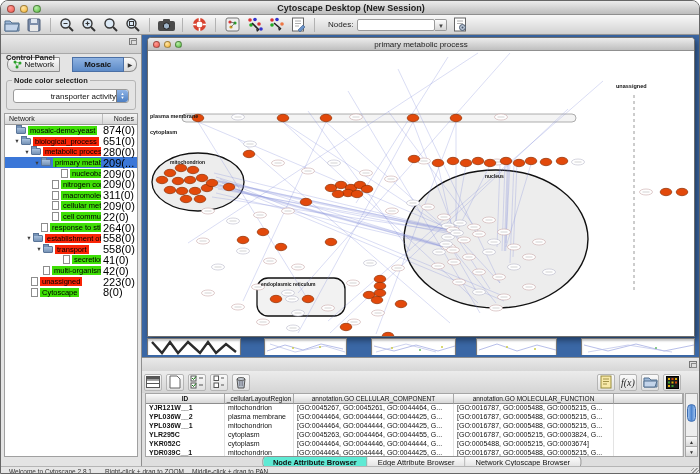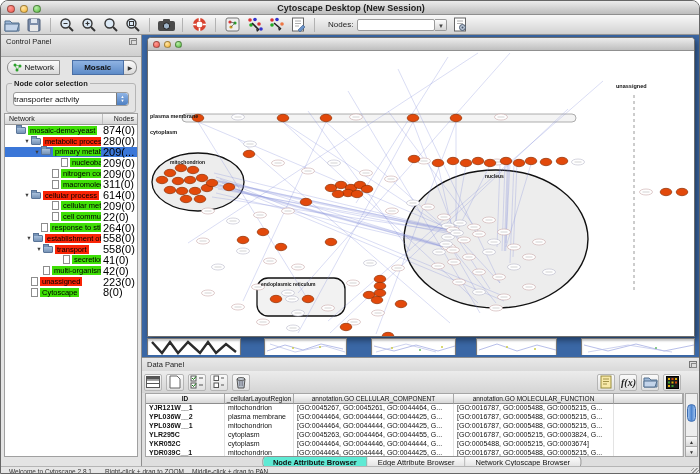--- a/index.html
+++ b/index.html
@@ -23,43 +23,43 @@
   .tsep { width:1px; height:14px; background:#b3b3b3; margin:0 5px; }
   .search-label { font-size:8px; color:#222; margin:0 4px 0 8px; }
   .search-box { width:78px; height:12px; background:#fff; border:1px solid #9a9a9a;
     border-radius:2px; font-size:8px; padding:0 2px; }
   .search-drop { width:12px; height:12px; background:linear-gradient(#fdfdfd,#d5d5d5);
     border:1px solid #9a9a9a; border-left:none; border-radius:0 2px 2px 0;
     font-size:6px; color:#444; text-align:center; line-height:12px; }
   
   .cpanel { position:absolute; left:0; top:34px; width:141px; height:431px;
     background:#e4e4e4; border-right:1px solid #8f8f8f; }
-  .phead { position:relative; height:22px; background:linear-gradient(#e9e9e9,#cfcfcf);
-    border-bottom:1px solid #a8a8a8; font-size:7.5px; font-weight:normal; color:#222;
-    padding:2px 0 0 5px; }
+  .phead { position:relative; height:14px; background:linear-gradient(#e9e9e9,#cfcfcf);
+    border-bottom:1px solid #a8a8a8; font-size:7.5px; font-weight:bold; color:#222;
+    padding:18px 0 0 5px; }
   .float-ic { position:absolute; right:4px; top:3px; width:8px; height:7px;
     border:1px solid #777; background:#ddd; }
   .float-ic::after { content:""; position:absolute; left:1px; top:1px; width:4px; height:3px; border:1px solid #888; }
   .cp-tabs { display:flex; margin:3px 4px 0 6px; height:15px; }
   .cp-tab { flex:1; display:flex; align-items:center; justify-content:center; gap:3px;
     font-size:8px; color:#111; border:1px solid #8e8e8e;
     background:linear-gradient(#fbfbfb,#d9d9d9); }
   .cp-tab.first { border-radius:7px 0 0 7px; }
   .cp-tab.active { background:linear-gradient(#8fb3e2,#5d8bc8); border-color:#4a6fa5; font-weight:bold;margin-left:12px; }
   .cp-tab-arrow { width:13px; border:1px solid #8e8e8e; border-left:none; border-radius:0 7px 7px 0;
     background:linear-gradient(#fbfbfb,#d9d9d9); font-size:6px; color:#333;
     display:flex; align-items:center; justify-content:center; }
   .groupbox { position:relative; margin:8px 5px 0 5px; border:1px solid #b5b5b5;
     border-radius:3px; height:30px; }
   .groupbox-label { position:absolute; top:-5px; left:5px; background:#e4e4e4;
     font-size:7.5px; font-weight:bold; color:#222; padding:0 2px; }
   .combo { position:absolute; left:6px; right:6px; top:8px; height:14px; background:#fff;
     border:1px solid #9a9a9a; border-radius:3px; font-size:8px; color:#111;
     display:flex; align-items:center; }
-  .combo-text { flex:1; text-align:left; }
+  .combo-text { flex:1; text-align:right; }
   .combo-btn { width:12px; height:100%; background:linear-gradient(#8fb4e6,#4d7fc2);
     border-left:1px solid #7a7a7a; border-radius:0 3px 3px 0; display:flex; flex-direction:column;
     align-items:center; justify-content:center; color:#fff; font-size:4px; line-height:4px; }
   .chk-row { display:flex; align-items:center; gap:4px; margin:7px 0 0 10px; }
   .chk { width:9px; height:9px; border-radius:2px; background:linear-gradient(#7fa9e0,#3a6fc0);
     border:1px solid #2d5692; color:#fff; font-size:8px; line-height:8px; text-align:center; }
   .chk-label { font-size:8px; color:#111; }
   
   .tree { position:absolute; left:3px; right:3px; top:78px; bottom:9px; background:#fff;
     border:1px solid #a0a0a0; overflow:hidden; }
@@ -96,21 +96,21 @@
   .nlabel { position:absolute; font-size:5.5px; font-weight:bold; color:#111; white-space:nowrap; }
   
   .strip-frame { position:absolute; top:303px; height:17px; background:#fff;
     border:1px solid #777; border-bottom:none; box-shadow:inset 0 2px 2px rgba(160,160,160,.6); overflow:hidden; }
   
   .dpanel { position:absolute; left:141px; top:356px; width:559px; height:109px;
     background:#dedede; border-top:1px solid #8f8f8f; }
   .dp-toolbar { position:absolute; left:0; top:13px; width:100%; height:22px;
     background:linear-gradient(#ececec,#d4d4d4); display:flex; align-items:center; }
   .dpi { width:18px; height:17px; margin:0 2px; border:1px solid #b5b5b5; border-radius:2px;
-    background:linear-gradient(#fafafa,#e0e0e0); display:flex; align-items:center; justify-content:center;font-weight:bold; }
+    background:linear-gradient(#fafafa,#e0e0e0); display:flex; align-items:center; justify-content:center; }
   .dp-right { margin-left:auto; display:flex; margin-right:18px; }
   .dtable { position:absolute; left:3px; top:35px; width:539px; height:64px; background:#fff;
     border:1px solid #a5a5a5; overflow:hidden; }
   .dt-head { display:flex; height:10px; font-size:6.5px; color:#111; }
   .dt-head div { background:linear-gradient(#fbfbfb,#d7d7d7); border-right:1px solid #a8a8a8;
     border-bottom:1px solid #8d8d8d; text-align:center; padding-top:1px; overflow:hidden; white-space:nowrap; }
   .dt-row { display:flex; height:9px; font-size:7px; color:#111; white-space:nowrap; }
   .dt-row div { overflow:hidden; padding:0 0 0 3px; border-right:1px solid #e3e3e3; }
   .c-id { width:79px; flex:none; font-weight:bold; }
   .c-reg { width:69px; flex:none; }
@@ -298,20 +298,26 @@
         <div class="c1">Network</div>
         <div class="c2">Nodes</div>
       </div>
       <div id="tree-rows">
           <div class="tree-row" style="padding-left: 3px;">
             <span class="tr-spacer"></span>
             <span class="ic-folder"></span>
             <span class="tr-label green">mosaic-demo-yeast</span>
             <span class="tr-nodes">874(0)</span>
           </div>
+          <div class="tree-row" style="padding-left: 8px;">
+            <span class="tr-arrow">▼</span>
+            <span class="ic-folder"></span>
+            <span class="tr-label red">biological_process</span>
+            <span class="tr-nodes">651(0)</span>
+          </div>
           <div class="tree-row" style="padding-left: 18px;">
             <span class="tr-arrow">▼</span>
             <span class="ic-folder"></span>
             <span class="tr-label red">metabolic process</span>
             <span class="tr-nodes">280(0)</span>
           </div>
           <div class="tree-row sel" style="padding-left: 28px;">
             <span class="tr-arrow">▼</span>
             <span class="ic-folder"></span>
             <span class="tr-label green">primary metabo</span>
@@ -327,26 +333,20 @@
             <span class="tr-spacer"></span>
             <span class="ic-file"></span>
             <span class="tr-label green">nitrogen compo</span>
             <span class="tr-nodes">209(0)</span>
           </div>
           <div class="tree-row" style="padding-left: 39px;">
             <span class="tr-spacer"></span>
             <span class="ic-file"></span>
             <span class="tr-label green">macromolecule</span>
             <span class="tr-nodes">311(0)</span>
-          </div>
-          <div class="tree-row" style="padding-left: 18px;">
-            <span class="tr-arrow">▼</span>
-            <span class="ic-folder"></span>
-            <span class="tr-label red">cellular process</span>
-            <span class="tr-nodes">614(0)</span>
           </div>
           <div class="tree-row" style="padding-left: 39px;">
             <span class="tr-spacer"></span>
             <span class="ic-file"></span>
             <span class="tr-label green">cellular metabo</span>
             <span class="tr-nodes">209(0)</span>
           </div>
           <div class="tree-row" style="padding-left: 39px;">
             <span class="tr-spacer"></span>
             <span class="ic-file"></span>
@@ -398,20 +398,21 @@
         </div>
     </div>
   </div>
 
   <div class="desktop">
     <div class="iframe">
       <div class="iframe-titlebar">
         <span class="itl r"></span>
         <span class="itl y"></span>
         <span class="itl g"></span>
+        <div class="iframe-title">primary metabolic process</div>
       </div>
       <div class="canvas">
         <svg id="net-svg" width="546" height="287" viewBox="0 0 546 287">
 
           <rect x="34" y="63" width="394" height="8" rx="4" fill="#f4f4f4" stroke="#999" stroke-width="0.8"></rect>
           <ellipse cx="50" cy="131" rx="46" ry="29" fill="#ededed" stroke="#111" stroke-width="1.3"></ellipse>
           <ellipse cx="348" cy="188" rx="92" ry="69" fill="#ededed" stroke="#111" stroke-width="1.4"></ellipse>
           <rect x="109" y="227" width="88" height="38" rx="11" fill="#f2f2f2" stroke="#111" stroke-width="1.3"></rect>
           <line x1="486" y1="44" x2="486" y2="242" stroke="#9a9a9a" stroke-width="1" stroke-dasharray="3,3"></line>
           <g id="edges">

